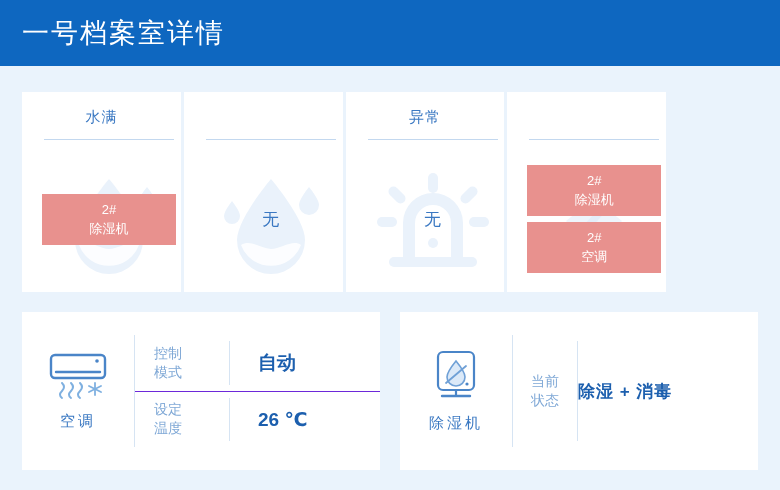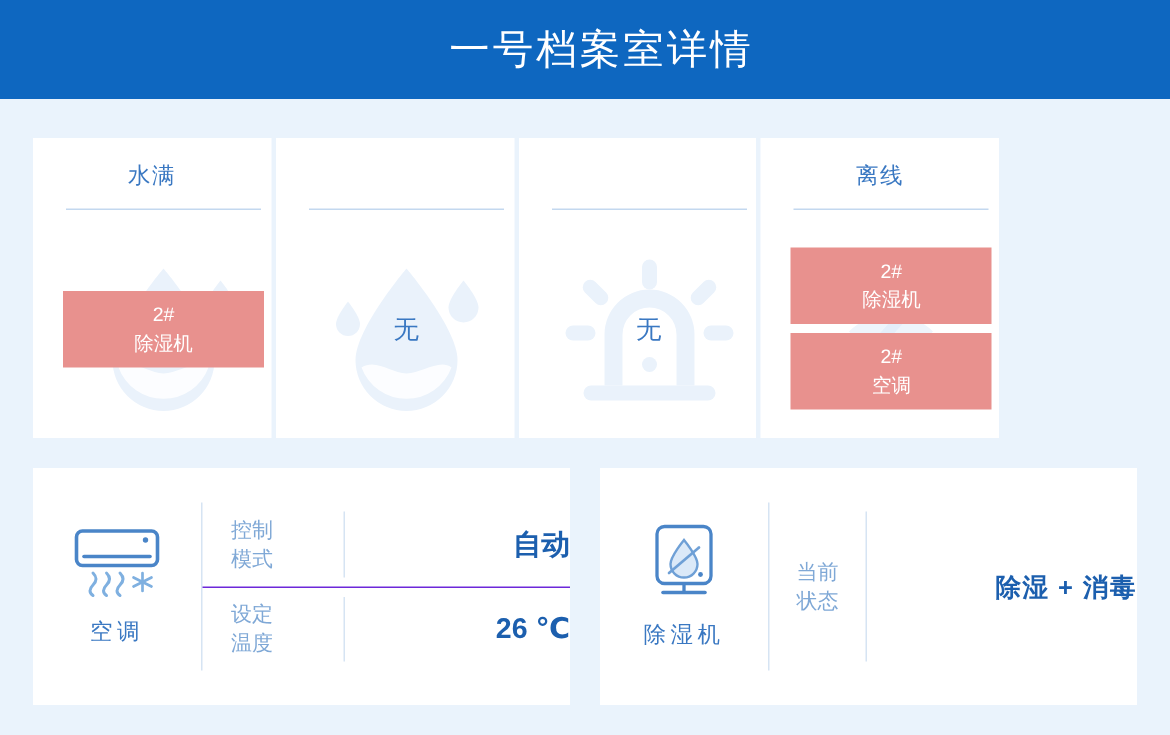--- a/index.html
+++ b/index.html
@@ -8,21 +8,21 @@
     background: #eaf3fc;
     font-family: "Liberation Sans", "DejaVu Sans", sans-serif;
     overflow: hidden;
   }
   .page { position: relative; width: 780px; height: 490px; background: #eaf3fc; }
 
   
   .header {
     position: absolute; left: 0; top: 0; width: 780px; height: 66px;
     background: #0e67c0;
-    display: flex; align-items: center; justify-content: center;
+    display: flex; align-items: center;
   }
   .header-title {
     color: #ffffff;
     font-size: 27px;
     letter-spacing: 2px;
     margin-left: 22px;
     font-weight: 400;
   }
 
   
@@ -106,21 +106,21 @@
   }
   .rows-col { flex: 1; display: flex; flex-direction: column; height: 112px; }
   .drow { flex: 1; display: flex; align-items: center; gap: 28px; }
   .drow + .drow { border-top: 1px solid #6d28d9; }
   .drow-label {
     width: 66px; text-align: center;
     color: #7fa8d6; font-size: 14px; line-height: 19px;
   }
   .drow-sep { width: 1px; align-self: stretch; background: #d6e4f3; margin: 6px 0; }
   .drow-value {
-    flex: 1; text-align: right;
+    flex: 1; text-align: left;
     color: #1c5fae; font-size: 19px; font-weight: bold;
   }
   .single-row { height: 112px; display: flex; align-items: center; }
   .single-row .drow-label { width: 64px; }
   .single-row .drow-value { font-size: 17px; letter-spacing: 1px; }
 </style>
 </head>
 <body>
 
 <div class="page">
@@ -157,38 +157,38 @@
           <path d="M54 18 C54 18 88 58 88 79 A34 34 0 0 1 20 79 C20 58 54 18 54 18 Z" fill="#eaf2fb"></path>
           <path d="M24 84 C34 78 44 88 54 88 C64 88 76 78 84 84 A32 32 0 0 1 24 84 Z" fill="#ffffff" opacity="0.85"></path>
           <path d="M92 26 C92 26 102 38 102 44 A10 10 0 0 1 82 44 C82 38 92 26 92 26 Z" fill="#eaf2fb"></path>
           <path d="M15 40 C15 40 23 50 23 55 A8 8 0 0 1 7 55 C7 50 15 40 15 40 Z" fill="#eaf2fb"></path>
         </svg>
       </div>
       <div class="none-text">无</div>
     </div>
 
     <div class="status-card">
+      <div class="card-title">异常</div>
       <div class="title-rule"></div>
       <div class="watermark">
         <svg width="116" height="116" viewBox="0 0 116 116">
           <path d="M28 96 V62 A30 30 0 0 1 88 62 V96 H76 V62 A18 18 0 0 0 40 62 V96 Z" fill="#eaf2fb"></path>
           <rect x="14" y="96" width="88" height="10" rx="5" fill="#eaf2fb"></rect>
           <rect x="53" y="12" width="10" height="20" rx="5" fill="#eaf2fb"></rect>
           <rect x="2" y="56" width="20" height="10" rx="5" fill="#eaf2fb"></rect>
           <rect x="94" y="56" width="20" height="10" rx="5" fill="#eaf2fb"></rect>
           <rect x="17" y="24" width="10" height="20" rx="5" fill="#eaf2fb" transform="rotate(-45 22 34)"></rect>
           <rect x="89" y="24" width="10" height="20" rx="5" fill="#eaf2fb" transform="rotate(45 94 34)"></rect>
           <circle cx="58" cy="82" r="5" fill="#eaf2fb"></circle>
         </svg>
       </div>
       <div class="none-text">无</div>
     </div>
 
     <div class="status-card">
-      <div class="card-title">离线</div>
       <div class="title-rule"></div>
       <div class="watermark">
         <svg width="112" height="104" viewBox="0 0 112 104">
           <path d="M10 34 A66 66 0 0 1 102 34 L92 45 A50 50 0 0 0 20 45 Z" fill="#eef5fc"></path>
           <path d="M28 54 A40 40 0 0 1 84 54 L74 65 A25 25 0 0 0 38 65 Z" fill="#eef5fc"></path>
           <circle cx="56" cy="86" r="9" fill="#eef5fc"></circle>
           <rect x="50" y="4" width="7" height="104" rx="3" fill="#e4eefa" transform="rotate(42 56 56)"></rect>
         </svg>
       </div>
       <div class="badges">

